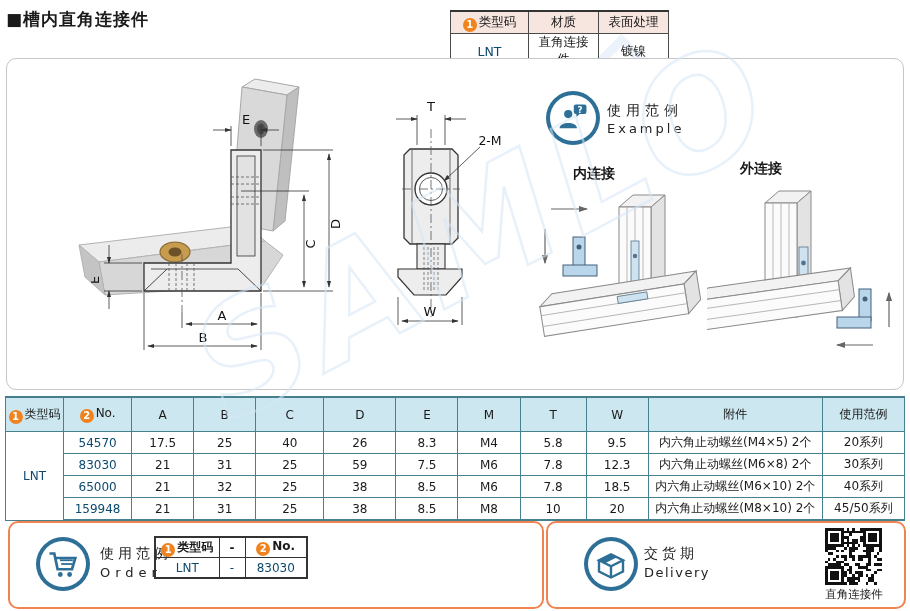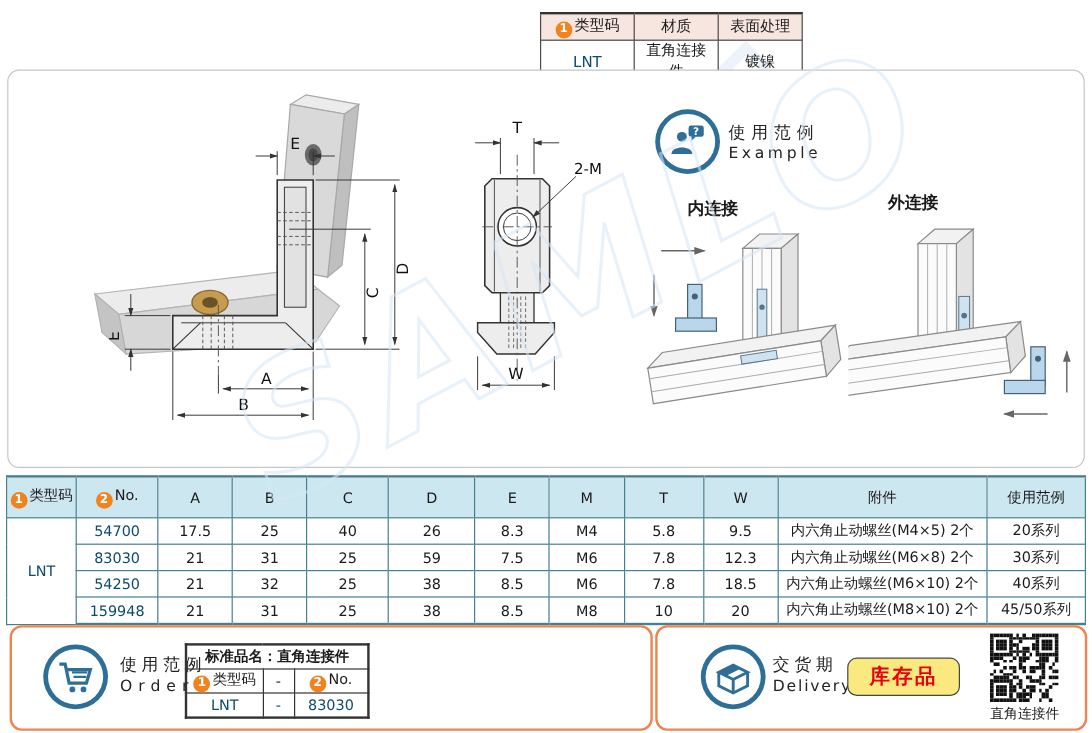--- a/index.html
+++ b/index.html
@@ -64,20 +64,21 @@
 </style>
 </head>
 <body>
 
 <div class="page">
 
   <div class="abs wm-text">SAMLO</div>
   <div class="wm-diamond" style="left:570px;top:55px;width:85px;height:85px;"></div>
   <div class="wm-diamond" style="left:525px;top:130px;width:55px;height:55px;border-width:7px;"></div>
 
+  <div class="abs title" style="left:6px;top:8px;">■槽内直角连接件</div>
 
   <table class="spec abs" style="left:450px;top:10px;width:218px;">
     <colgroup>
         <col style="width:78px">
         <col style="width:70px">
         <col style="width:70px">
       </colgroup>
     <tbody>
         <tr class="hd">
       <th><span class="cnum">1</span><span>类型码</span></th>
@@ -287,21 +288,21 @@
       <th>D</th>
       <th>E</th>
       <th>M</th>
       <th>T</th>
       <th>W</th>
       <th>附件</th>
       <th>使用范例</th>
     </tr>
     <tr>
       <td rowspan="4" class="blue">LNT</td>
-      <td class="blue">54700</td>
+      <td class="blue">54570</td>
       <td>17.5</td>
       <td>25</td>
       <td>40</td>
       <td>26</td>
       <td>8.3</td>
       <td>M4</td>
       <td>5.8</td>
       <td>9.5</td>
       <td>内六角止动螺丝(M4×5) 2个</td>
       <td>20系列</td>
@@ -313,21 +314,21 @@
       <td>25</td>
       <td>59</td>
       <td>7.5</td>
       <td>M6</td>
       <td>7.8</td>
       <td>12.3</td>
       <td>内六角止动螺丝(M6×8) 2个</td>
       <td>30系列</td>
     </tr>
     <tr>
-      <td class="blue">54250</td>
+      <td class="blue">65000</td>
       <td>21</td>
       <td>32</td>
       <td>25</td>
       <td>38</td>
       <td>8.5</td>
       <td>M6</td>
       <td>7.8</td>
       <td>18.5</td>
       <td>内六角止动螺丝(M6×10) 2个</td>
       <td>40系列</td>
@@ -361,23 +362,20 @@
     </div>
     <div class="abs cn-label" style="left:90px;top:22px;">使用范例</div>
     <div class="abs en-label" style="left:90px;top:42px;letter-spacing:5px;">Order</div>
     <table class="order abs" style="left:144px;top:13px;width:152px;">
       <colgroup>
           <col style="width:64px">
           <col style="width:26px">
           <col style="width:62px">
         </colgroup>
       <tbody>
-          <tr>
-            <td colspan="3">标准品名：直角连接件</td>
-          </tr>
       <tr>
         <td><span class="cnum">1</span><span>类型码</span></td>
         <td>-</td>
         <td><span class="cnum">2</span><span>No.</span></td>
       </tr>
       <tr>
         <td class="blue">LNT</td>
         <td class="blue">-</td>
         <td class="blue">83030</td>
       </tr>
@@ -390,21 +388,20 @@
       <div class="inner"></div>
       <svg class="abs" style="left:9px;top:9px;" width="36" height="36" viewBox="0 0 24 24" fill="none" stroke="#2d6f96" stroke-width="1.6">
         <polygon points="4,9.5 12,5.5 20,9.5 12,13.5" fill="#fff"></polygon>
         <path d="M4,9.5 L4,17 L12,21 L20,17 L20,9.5"></path>
         <line x1="12" y1="13.5" x2="12" y2="21"></line>
         <path d="M4,9.5 L8,11.5 L16,7.5 L12,5.5" fill="#2d6f96" stroke="none"></path>
       </svg>
     </div>
     <div class="abs cn-label" style="left:96px;top:22px;">交货期</div>
     <div class="abs en-label" style="left:96px;top:42px;letter-spacing:1.5px;">Delivery</div>
-    <div class="stock-badge" style="left:158px;top:25px;">库存品</div>
     <div class="qr" style="left:277px;top:5px;">
         <i style="grid-row:1;grid-column:1"></i>
         <i style="grid-row:1;grid-column:2"></i>
         <i style="grid-row:1;grid-column:3"></i>
         <i style="grid-row:1;grid-column:4"></i>
         <i style="grid-row:1;grid-column:5"></i>
         <i style="grid-row:1;grid-column:6"></i>
         <i style="grid-row:1;grid-column:7"></i>
         <i style="grid-row:1;grid-column:9"></i>
         <i style="grid-row:1;grid-column:11"></i>

